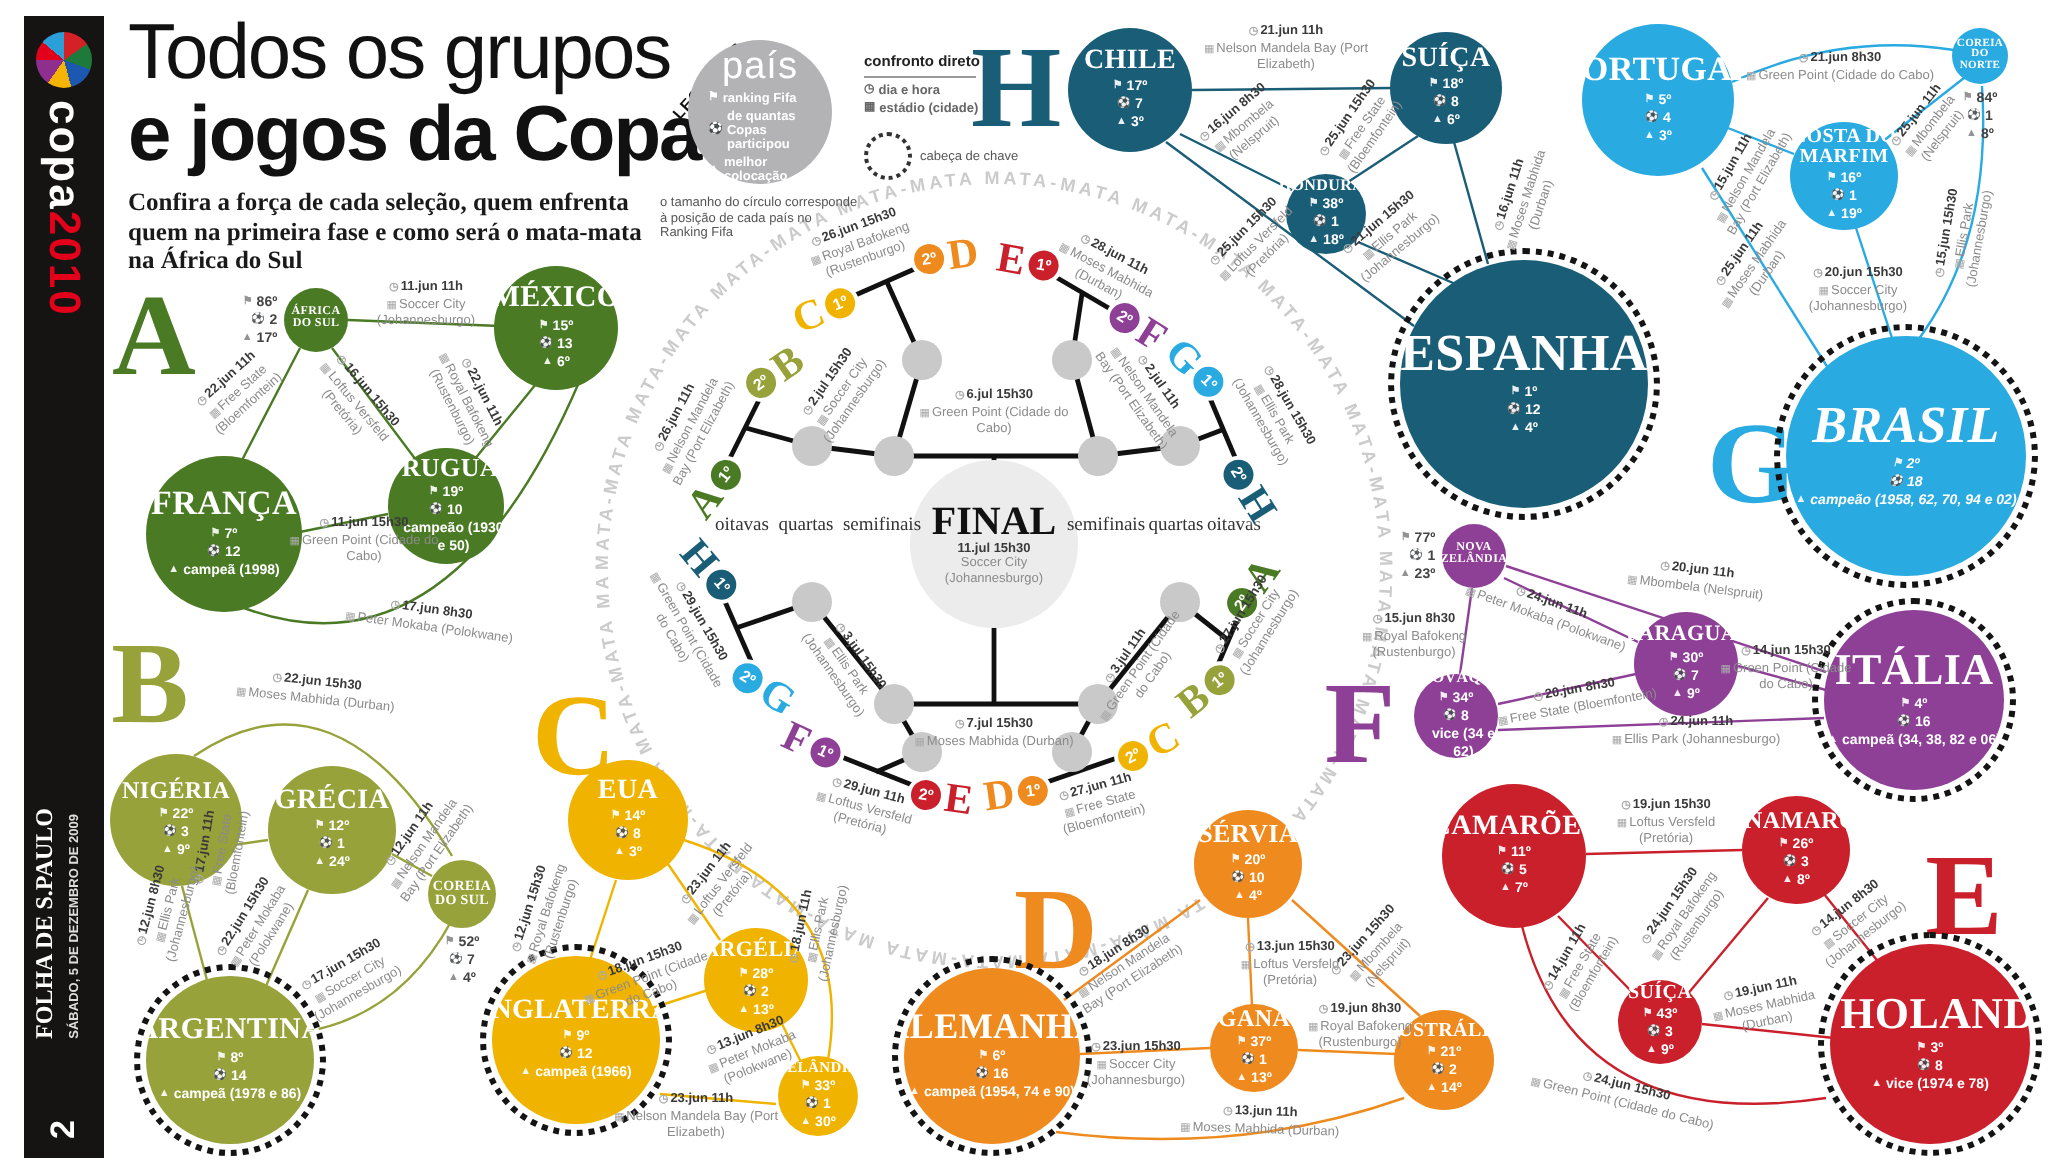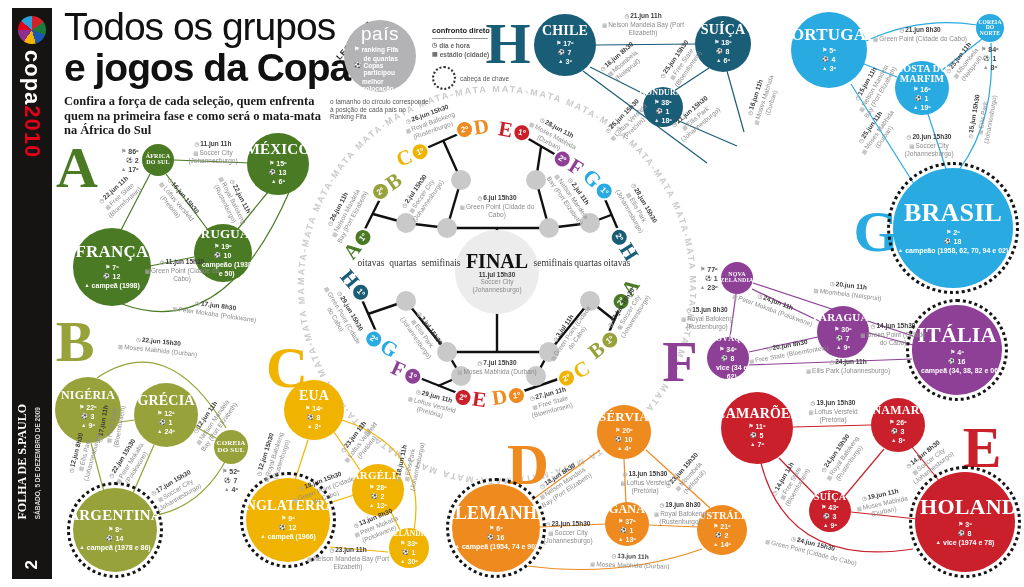--- a/index.html
+++ b/index.html
@@ -845,21 +845,21 @@
       <div class="srow">
           <span class="ic">⚽</span>
           <span class="sv copas">1</span>
         </div>
       <div class="srow" style="display: flex;">
           <span class="ic">▲</span>
           <span class="sv best">8º</span>
         </div>
     </div>
   </div>
-    <div class="team seed" style="left: 953px; top: 228px; height: 120px; width: 120px; background: rgb(41, 170, 225);">
+    <div class="team seed" style="left: 953px; top: 228px; height: 120px; width: 120px; background: rgb(41, 170, 225); font-style: italic;">
     <div class="tname" style="font-size: 26px;">BRASIL</div>
     <div class="tstats">
       <div class="srow">
           <span class="ic">⚑</span>
           <span class="sv rank">2º</span>
         </div>
       <div class="srow">
           <span class="ic">⚽</span>
           <span class="sv copas">18</span>
         </div>
@@ -935,20 +935,37 @@
           <span class="ic">⚑</span>
           <span class="sv rank">38º</span>
         </div>
       <div class="srow">
           <span class="ic">⚽</span>
           <span class="sv copas">1</span>
         </div>
       <div class="srow">
           <span class="ic">▲</span>
           <span class="sv best">18º</span>
+        </div>
+    </div>
+  </div>
+    <div class="team seed" style="left: 762px; top: 192px; height: 124px; width: 124px; background: rgb(26, 93, 119);">
+    <div class="tname" style="font-size: 26px;">ESPANHA</div>
+    <div class="tstats">
+      <div class="srow">
+          <span class="ic">⚑</span>
+          <span class="sv rank">1º</span>
+        </div>
+      <div class="srow">
+          <span class="ic">⚽</span>
+          <span class="sv copas">12</span>
+        </div>
+      <div class="srow">
+          <span class="ic">▲</span>
+          <span class="sv best">4º</span>
         </div>
     </div>
   </div>
     <div class="match" style="left: 643px; top: 24px; width: 95px; transform: translate(-50%, -50%) rotate(0deg);">
     <div class="mwhen"><span class="ic">◷</span><span class="wv">21.jun 11h</span></div>
     <div class="mvenue"><span class="ic">▦</span><span class="vv">Nelson Mandela Bay (Port Elizabeth)</span></div>
   </div>
     <div class="match" style="left: 622px; top: 63px; transform: translate(-50%, -50%) rotate(-40deg);">
     <div class="mwhen"><span class="ic">◷</span><span class="wv">16.jun 8h30</span></div>
     <div class="mvenue"><span class="ic">▦</span><span class="vv">Mbombela (Nelspruit)</span></div>

